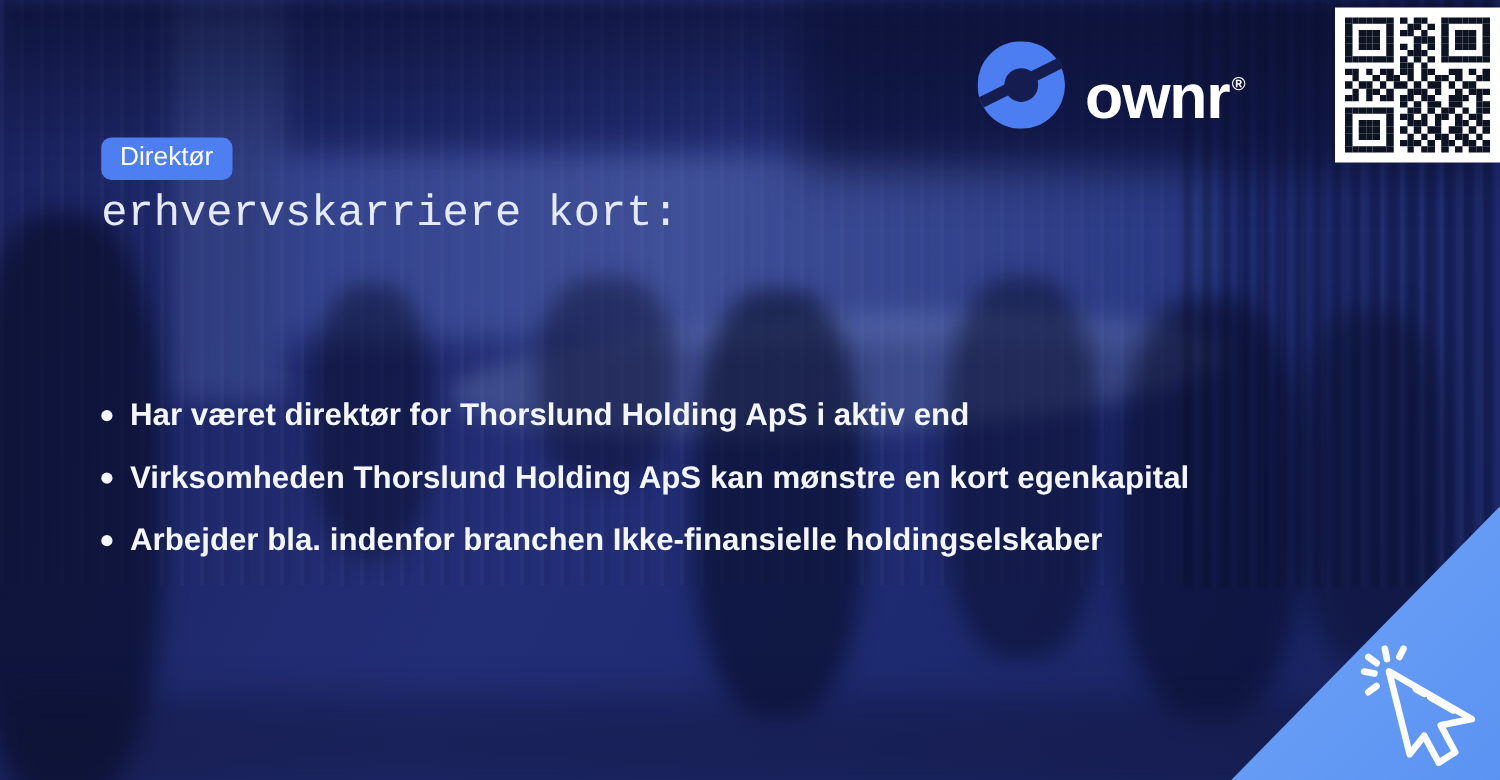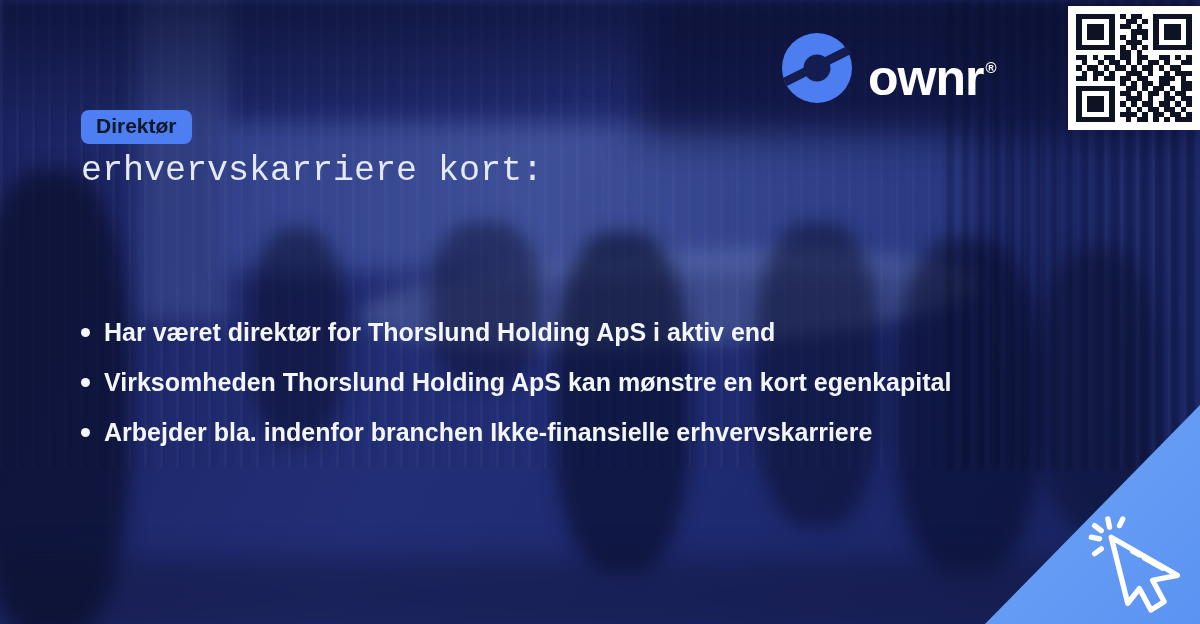--- a/index.html
+++ b/index.html
@@ -43,21 +43,21 @@
   .logo-icon{width:70px;height:70px;display:block;}
   .logo-text{color:#ffffff;font-size:50px;font-weight:800;letter-spacing:-1px;line-height:70px;
     margin-left:16px;}
   .logo-reg{font-size:15px;font-weight:700;vertical-align:22px;margin-left:2px;}
   
   .qr{position:absolute;left:1068px;top:6px;width:132px;height:124px;background:#ffffff;padding:8px;}
   .qr-grid{display:grid;width:100%;height:100%;grid-auto-rows:1fr;}
   .qm{background:#0d1322;}
   
   .content{position:absolute;left:81px;top:110px;width:960px;color:#fff;}
-  .badge{display:inline-block;background:#4d7ef2;color:#0f172a;font-size:21px;font-weight:700;
+  .badge{display:inline-block;background:#4d7ef2;color:#ffffff;font-size:21px;font-weight:400;
     padding:4px 15px 6px 15px;border-radius:8px;}
   .title{margin:14px 0 0 0;font-size:43px;font-weight:700;letter-spacing:-.5px;color:#fcfdff;line-height:1.0;}
   .subtitle{margin:10px 0 0 0;font-size:35px;font-weight:400;color:#e4e9f6;line-height:1.0;font-family:Liberation Mono, monospace;}
   .facts{list-style:none;margin:0;padding:0;position:absolute;left:81px;top:312px;width:960px;}
   .facts li{position:relative;padding-left:23px;margin-bottom:10px;
     font-size:25px;font-weight:700;color:#f3f6fc;line-height:40px;}
   .facts li::before{content:"";position:absolute;left:0;top:16px;width:9px;height:9px;border-radius:50%;
     background:#f3f6fc;}
   .facts .line{display:block;}
   
@@ -550,21 +550,21 @@
   </main>
 
   <ul class="facts">
     <li>
       <span class="line">Har været direktør for Thorslund Holding ApS i aktiv end</span>
     </li>
     <li>
       <span class="line">Virksomheden Thorslund Holding ApS kan mønstre en kort egenkapital</span>
     </li>
     <li>
-      <span class="line">Arbejder bla. indenfor branchen Ikke-finansielle erhvervskarriere</span>
+      <span class="line">Arbejder bla. indenfor branchen Ikke-finansielle holdingselskaber</span>
     </li>
   </ul>
 
   <div class="triangle"></div>
   <svg class="cursor" viewBox="-12 -12 64 64" fill="none" stroke="#ffffff" stroke-width="3.2" stroke-linecap="round" stroke-linejoin="round">
     <path d="M2 2 L12 42 L19 33 L26 46 L34 41 L27 28 L42 25 Z"></path>
     <line x1="15" y1="10.5" x2="19" y2="12.8"></line>
     <line x1="22" y1="14.5" x2="33" y2="20.8"></line>
     <line x1="1" y1="-4" x2="0" y2="-9"></line>
     <line x1="-4" y1="-2" x2="-8" y2="-5"></line>

